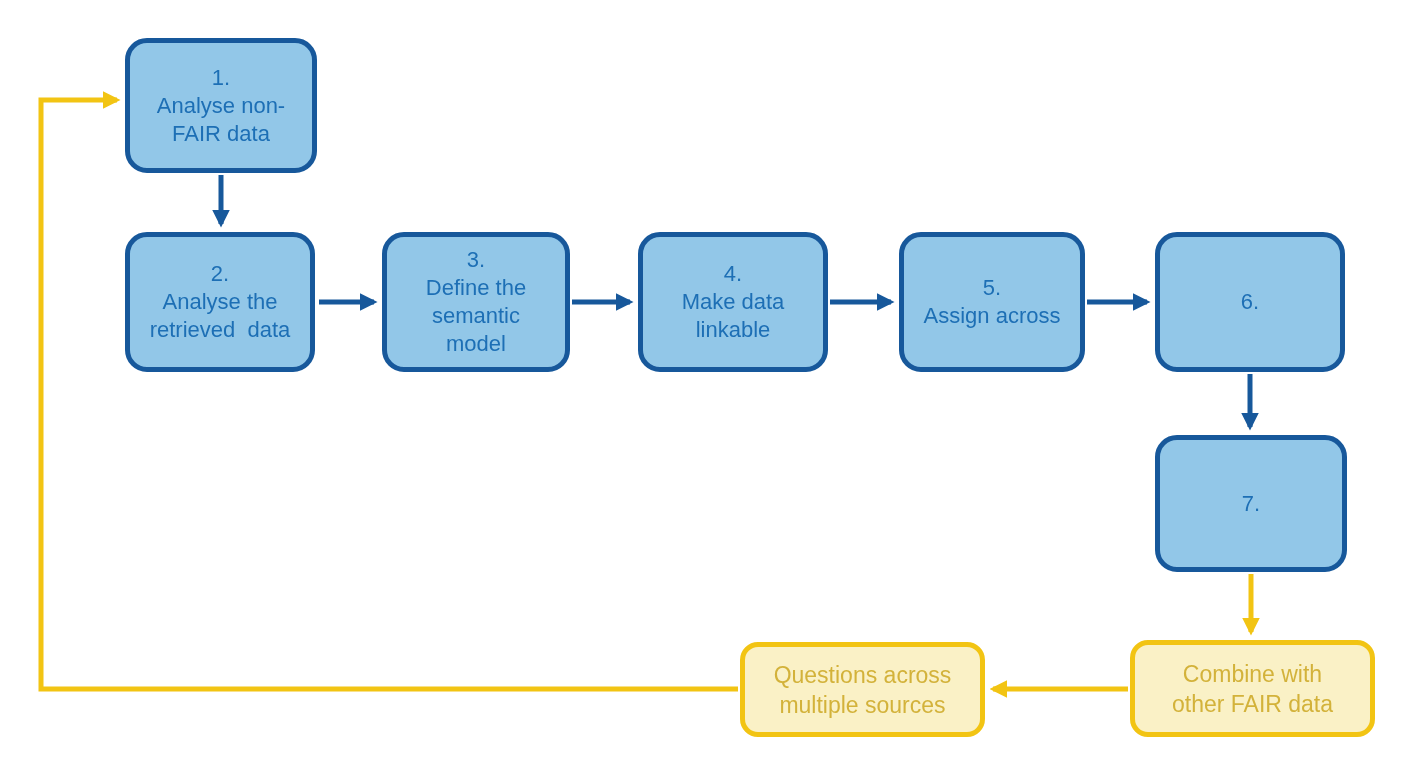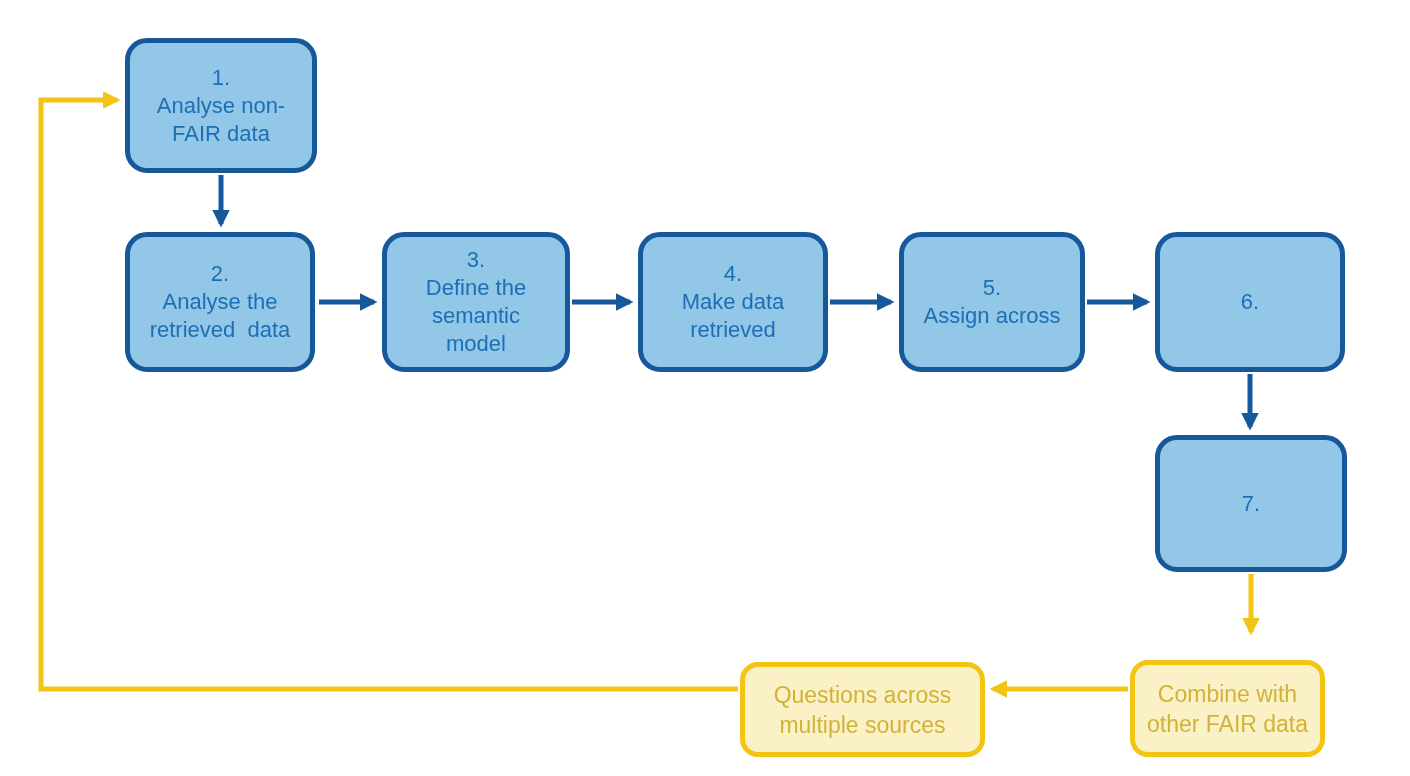--- a/index.html
+++ b/index.html
@@ -35,21 +35,20 @@
     font-size:22px;
     line-height:28px;
   }
   .node.yellow{
     background:var(--yellow_fill,#FAF1C6);
     border:5px solid var(--yellow_border,#F2C413);
     color:var(--yellow_text,#D3B23A);
     font-size:23px;
     line-height:30px;
     border-radius:18px;
-    margin-top:20px;
   }
   .node .num{display:block;}
   .node .label{white-space:pre-wrap;}
   svg.edges{
     position:absolute;
     left:0;top:0;
     width:1410px;height:776px;
     pointer-events:none;
   }
   svg.edges line, svg.edges polyline{
@@ -101,37 +100,37 @@
   <div class="node blue" style="left:382px;top:232px;width:188px;height:140px;">
     <span class="num">3.</span>
     <span class="label">Define the
 semantic
 model</span>
   </div>
 
   <div class="node blue" style="left:638px;top:232px;width:190px;height:140px;">
     <span class="num">4.</span>
     <span class="label">Make data
-retrieved</span>
+linkable</span>
   </div>
 
   <div class="node blue" style="left:899px;top:232px;width:186px;height:140px;">
     <span class="num">5.</span>
     <span class="label">Assign across</span>
   </div>
 
   <div class="node blue" style="left:1155px;top:232px;width:190px;height:140px;">
     <span class="num">6.</span>
   </div>
 
   <div class="node blue" style="left:1155px;top:435px;width:192px;height:137px;">
     <span class="num">7.</span>
   </div>
 
-  <div class="node yellow" style="left:1130px;top:640px;width:195px;height:97px;">
+  <div class="node yellow" style="left:1130px;top:640px;width:245px;height:97px;">
     <span class="label">Combine with
 other FAIR data</span>
   </div>
 
   <div class="node yellow" style="left:740px;top:642px;width:245px;height:95px;">
     <span class="label">Questions across
 multiple sources</span>
   </div>
 
 </div>

